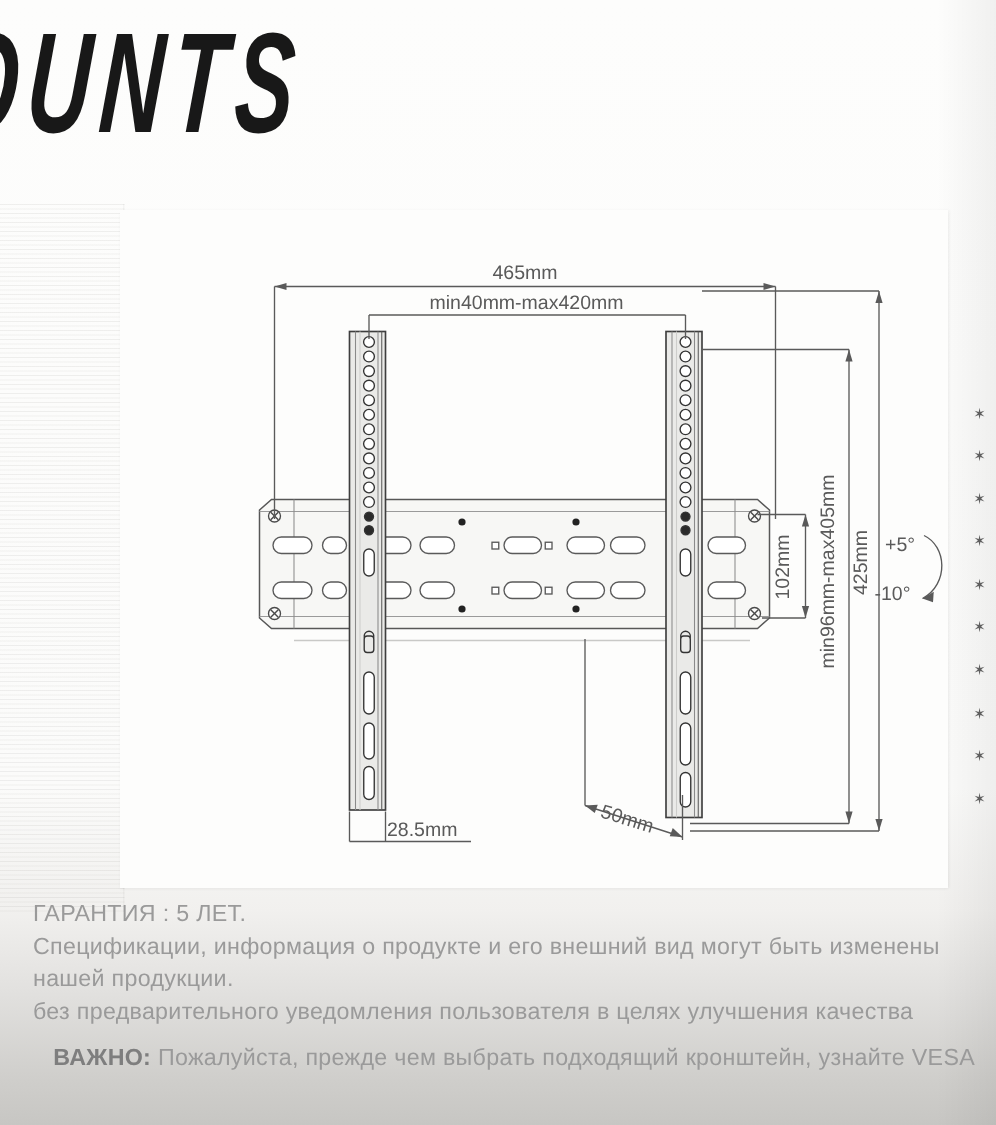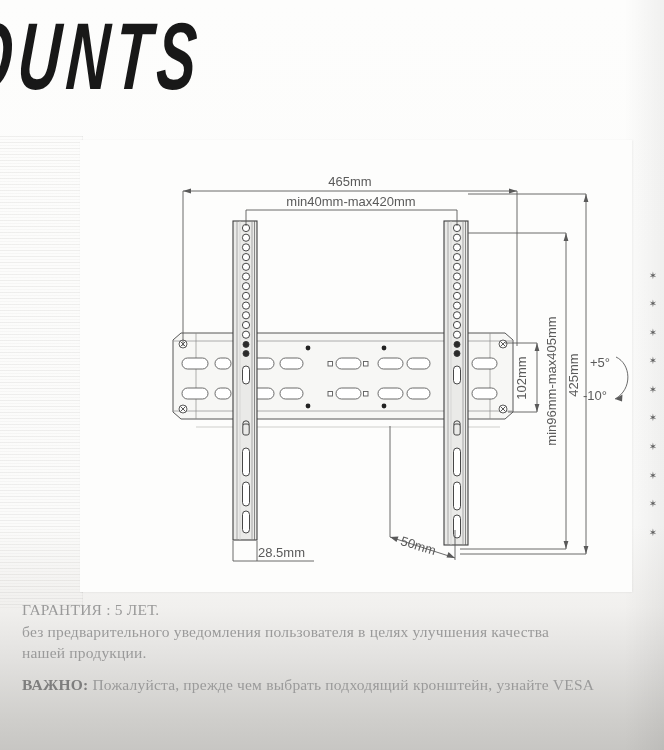--- a/index.html
+++ b/index.html
@@ -31,23 +31,22 @@
     transform:scaleX(0.62) skewX(-6deg);
     transform-origin:left top;
     white-space:nowrap;
   }
   .diagram{position:absolute;left:0;top:130px;}
   .dimtext{font-size:13px;fill:#5a5a5a;}
   .footer{
     position:absolute;left:22px;top:599px;width:628px;
     font-size:15.5px;line-height:21.5px;color:#9a9a9a;
     letter-spacing:0.2px;
-    font-family:Liberation Serif, serif;
-  }
-  .footer .block2{margin-top:10px;}
+  }
+  .footer .block2{margin-top:10px;text-align:right;}
   .imp-label{font-weight:bold;color:#7e7e7e;}
   .line{white-space:nowrap;}
 </style>
 </head>
 <body>
 
 <div class="page">
 
   <div class="brushed"></div>
   <div class="panel"></div>
@@ -260,20 +259,21 @@
       <text x="653" y="291">✶</text>
       <text x="653" y="320">✶</text>
       <text x="653" y="349">✶</text>
       <text x="653" y="377">✶</text>
       <text x="653" y="406">✶</text>
     </g>
   </svg>
 
   <div class="footer">
     <div class="line">ГАРАНТИЯ : 5 ЛЕТ.</div>
+    <div class="line">Спецификации, информация о продукте и его внешний вид могут быть изменены</div>
+    <div class="line">нашей продукции.</div>
     <div class="line">без предварительного уведомления пользователя в целях улучшения качества</div>
-    <div class="line">нашей продукции.</div>
     <div class="block2">
       <div class="line"><span class="imp-label">ВАЖНО:</span><span> Пожалуйста, прежде чем выбрать подходящий кронштейн, узнайте VESA</span></div>
     </div>
   </div>
 
 </div>
 
 </body></html>

